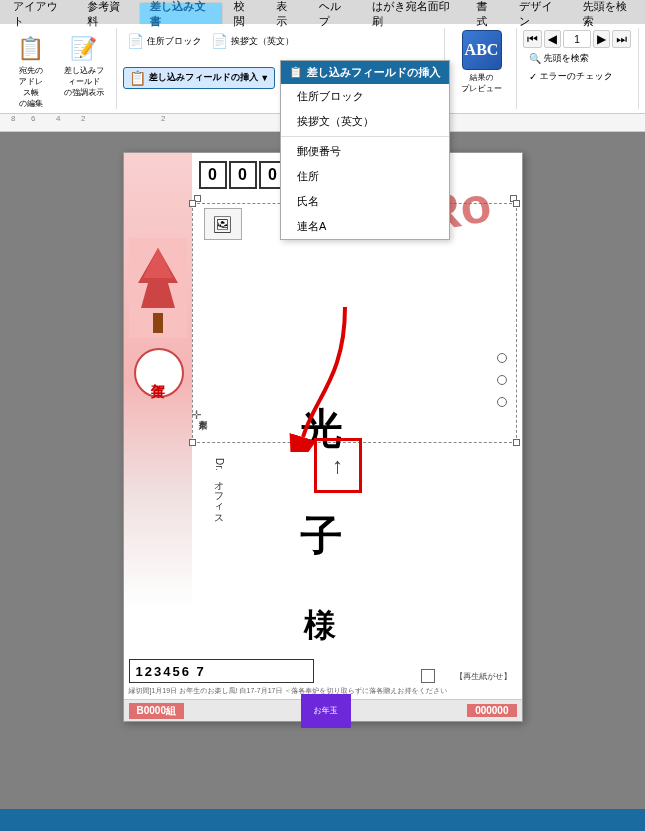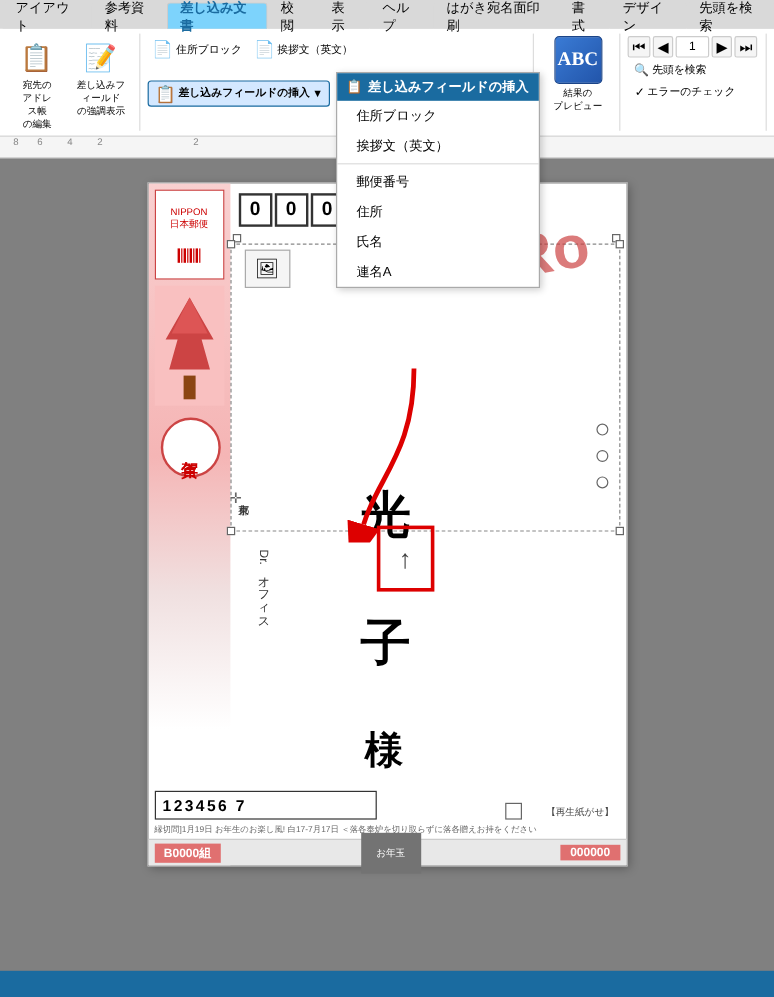--- a/index.html
+++ b/index.html
@@ -444,37 +444,20 @@
   </div>
 </div>
 
 <div class="doc-area">
 
   <div class="postcard-wrapper" style="margin: 0 auto; position:relative; display:block; width:400px;">
     <div class="postcard">
 
       <div style="position:absolute;left:0;top:0;width:68px;height:100%;background:linear-gradient(to bottom, #f9d0d0 0%, #f5b5b5 40%, #f0e0e0 60%, #fff 80%);"></div>
 
-      <div style="position:absolute;left:5px;top:5px;width:58px;height:75px;background:#fff;border:1px solid #c44;display:flex;flex-direction:column;align-items:center;justify-content:center;">
-        <div style="font-size:8px;color:#c00;writing-mode:horizontal-tb;text-align:center;line-height:1.3;">
-          NIPPON<br>日本郵便<br>
-          <span style="font-size:10px;color:#c00;">　</span>
-        </div>
-
-        <div style="display:flex;gap:1px;margin-top:2px;">
-          <div style="width:2px;height:12px;background:#c00;"></div>
-          <div style="width:1px;height:12px;background:#c00;"></div>
-          <div style="width:2px;height:12px;background:#c00;"></div>
-          <div style="width:1px;height:12px;background:#c00;"></div>
-          <div style="width:2px;height:12px;background:#c00;"></div>
-          <div style="width:1px;height:12px;background:#c00;"></div>
-          <div style="width:2px;height:12px;background:#c00;"></div>
-          <div style="width:1px;height:12px;background:#c00;"></div>
-        </div>
-      </div>
 
       <div style="position:absolute;left:5px;top:85px;width:58px;height:100px;background:#f9c0c0;display:flex;align-items:center;justify-content:center;">
 
         <svg width="50" height="90" viewBox="0 0 50 90">
           <rect x="20" y="70" width="10" height="20" fill="#8B4513"></rect>
           <polygon points="25,5 5,40 15,40 8,65 42,65 35,40 45,40" fill="#c44"></polygon>
           <polygon points="25,5 10,35 40,35" fill="#dd5555"></polygon>
         </svg>
       </div>
 
@@ -541,21 +524,21 @@
 
       <div style="position:absolute;bottom:38px;right:10px;font-size:8px;color:#444;display:flex;align-items:center;gap:20px;">
         <div style="width:14px;height:14px;border:1px solid #666;"></div>
         <span>【再生紙がせ】</span>
       </div>
 
       <div style="position:absolute;bottom:25px;left:5px;right:5px;font-size:7px;color:#666;">縁切間]1月19日 お年生のお楽し風! 白17-7月17日 ＜落各奉炉を切り取らずに落各贈えお持をください</div>
 
       <div style="position:absolute;bottom:0;left:0;right:0;height:22px;background:#e8e8e8;border-top:1px solid #ccc;display:flex;align-items:center;justify-content:space-between;padding:2px 5px;">
         <div style="background:#e07070;color:#fff;padding:1px 8px;font-size:10px;font-weight:bold;">B0000組</div>
-        <div style="background:#737373;width:50px;height:34px;display:flex;align-items:center;justify-content:center;">
+        <div style="background:#6d28d9;width:50px;height:34px;display:flex;align-items:center;justify-content:center;">
           <span style="font-size:8px;color:#fff;">お年玉</span>
         </div>
         <div style="background:#e07070;color:#fff;padding:1px 8px;font-size:10px;font-weight:bold;">000000</div>
       </div>
 
       <div style="position:absolute;left:66px;top:255px;width:14px;height:14px;cursor:move;display:flex;align-items:center;justify-content:center;font-size:12px;color:#666;">✛</div>
 
       <div class="tro-text" style="right:30px;top:30px;font-size:50px;color:#c44;">TRo</div>
 
     </div>

